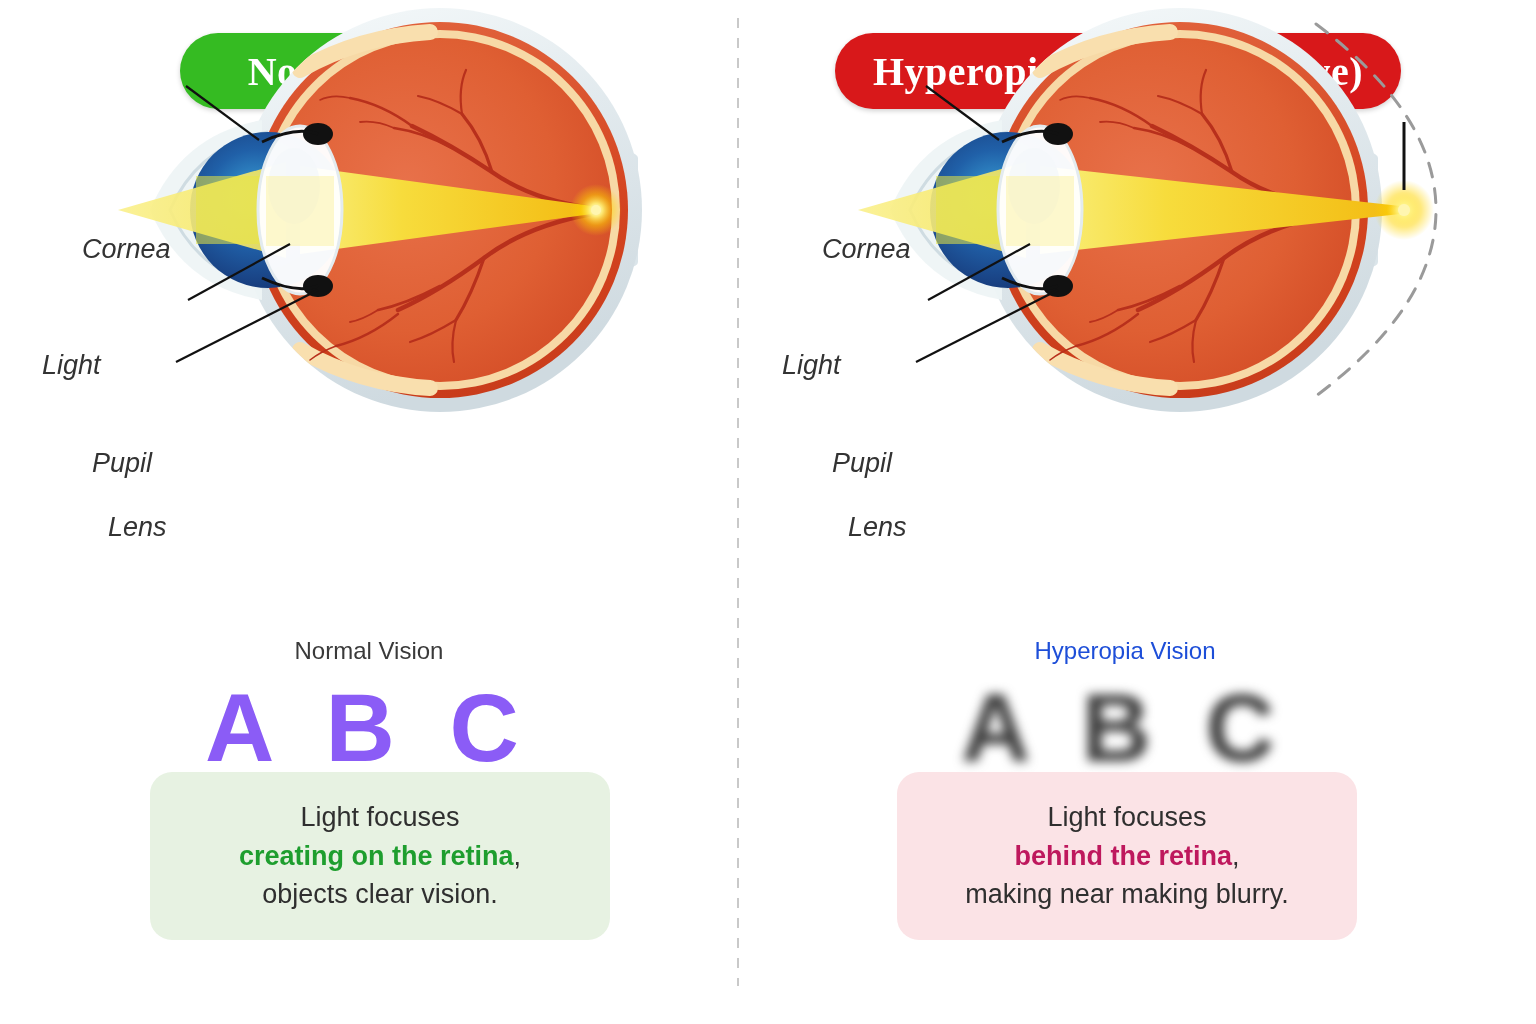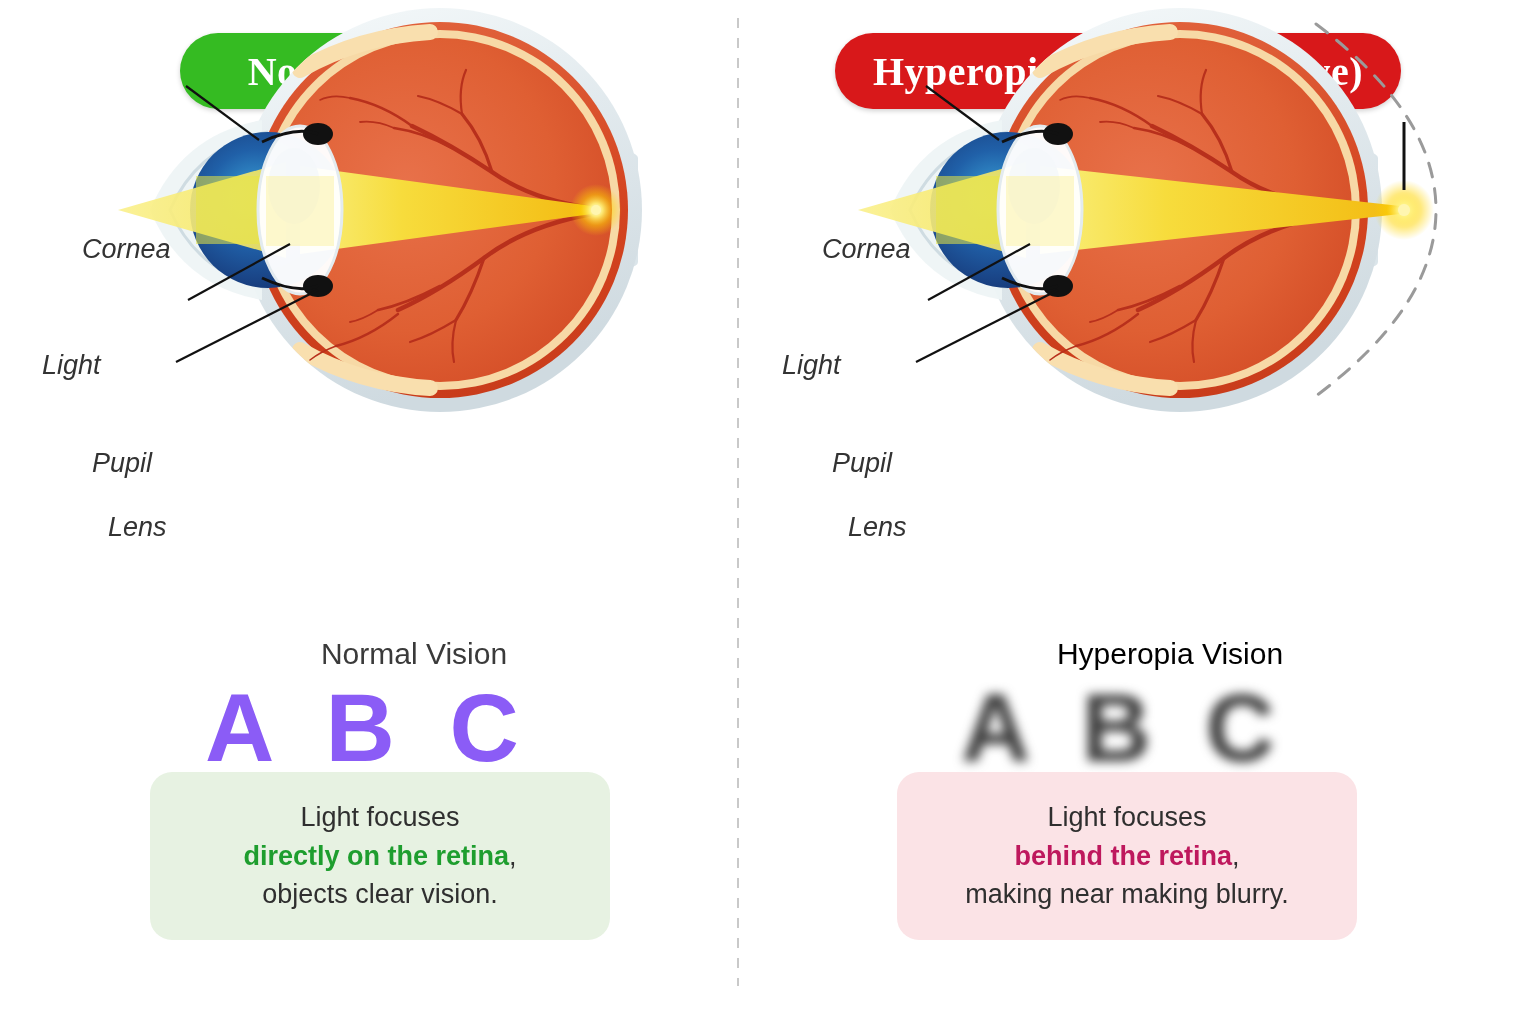--- a/index.html
+++ b/index.html
@@ -50,23 +50,23 @@
   
   .focal-note{
     position:absolute;left:622px;top:170px;width:150px;
     text-align:center;color:#cc1111;
     font-size:25px;line-height:1.18;font-weight:600;
   }
 
   
   .vision-title{
     position:absolute;top:637px;width:100%;text-align:center;
-    font-size:30px;color:#3a3a3a;margin-left:45px;
-  }
-  .vision-title.red{color:#000000;}
+    font-size:24px;color:#3a3a3a;
+  }
+  .vision-title.red{color:#1d4ed8;}
 
   .abc{
     position:absolute;top:680px;width:100%;text-align:center;
     font-size:96px;font-weight:bold;color:#8b5cf6;
     letter-spacing:14px;line-height:1;
   }
   .abc.blurred{
     color:#3b3b3b;
     filter:blur(5.5px);
   }
@@ -215,21 +215,21 @@
     <div class="anno" style="left:92px;top:448px;">Pupil</div>
     <div class="anno" style="left:108px;top:512px;">Lens</div>
 
     <div class="vision-title">Normal Vision</div>
 
     <div class="abc">A B C</div>
 
     <div class="caption cap-left">
       <div>Light focuses</div>
       <div>
-        <span class="cap-strong-green">directly on the retina</span><span>,</span>
+        <span class="cap-strong-green">creating on the retina</span><span>,</span>
       </div>
       <div>objects clear vision.</div>
     </div>
   </div>
 
   <div class="divider"></div>
 
   <div class="panel right">
 
     <div class="badge badge-red">Hyperopia (Farsighted Eye)</div>

